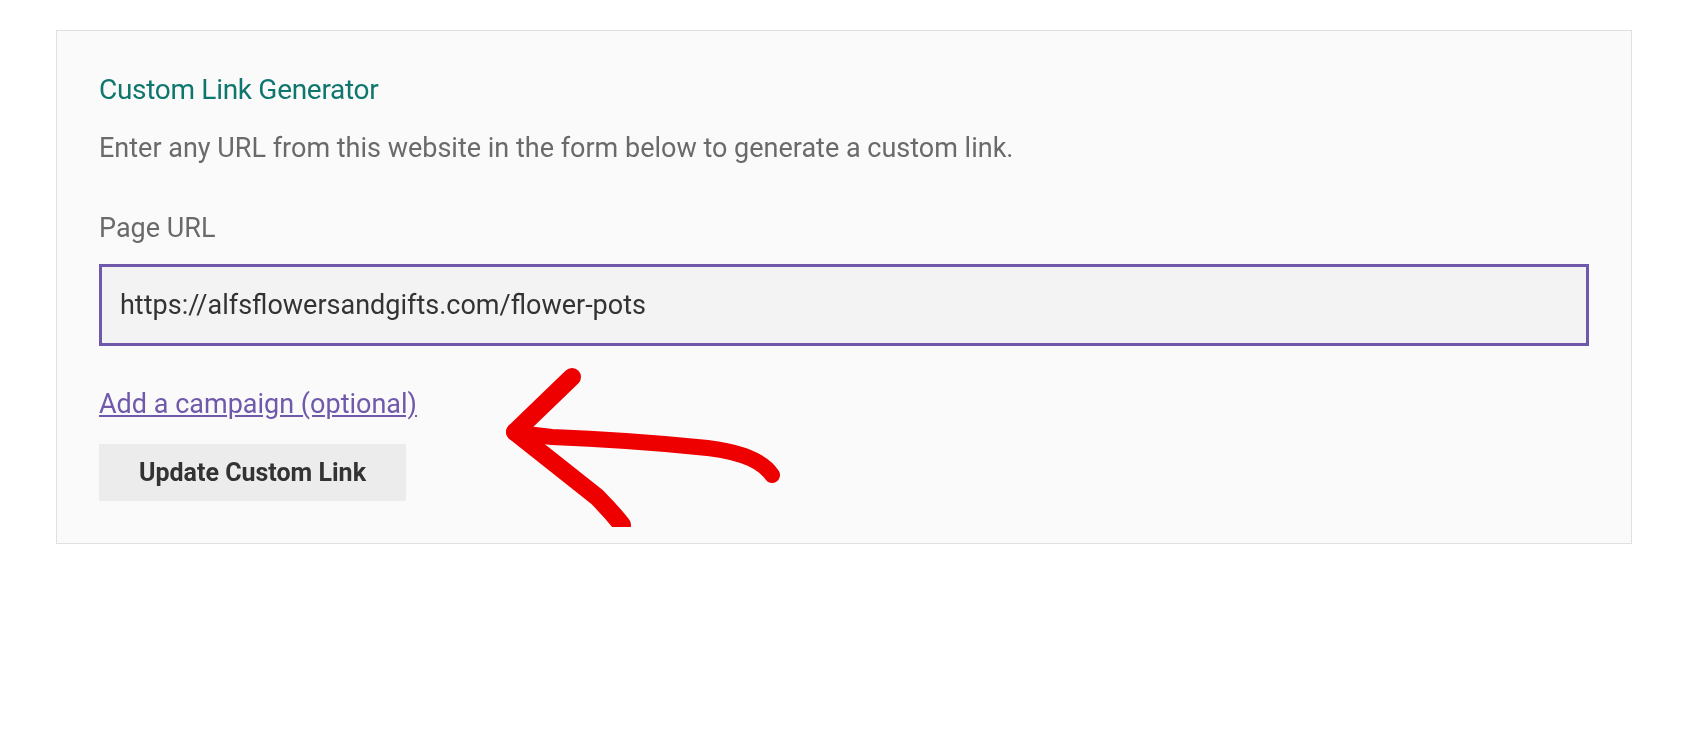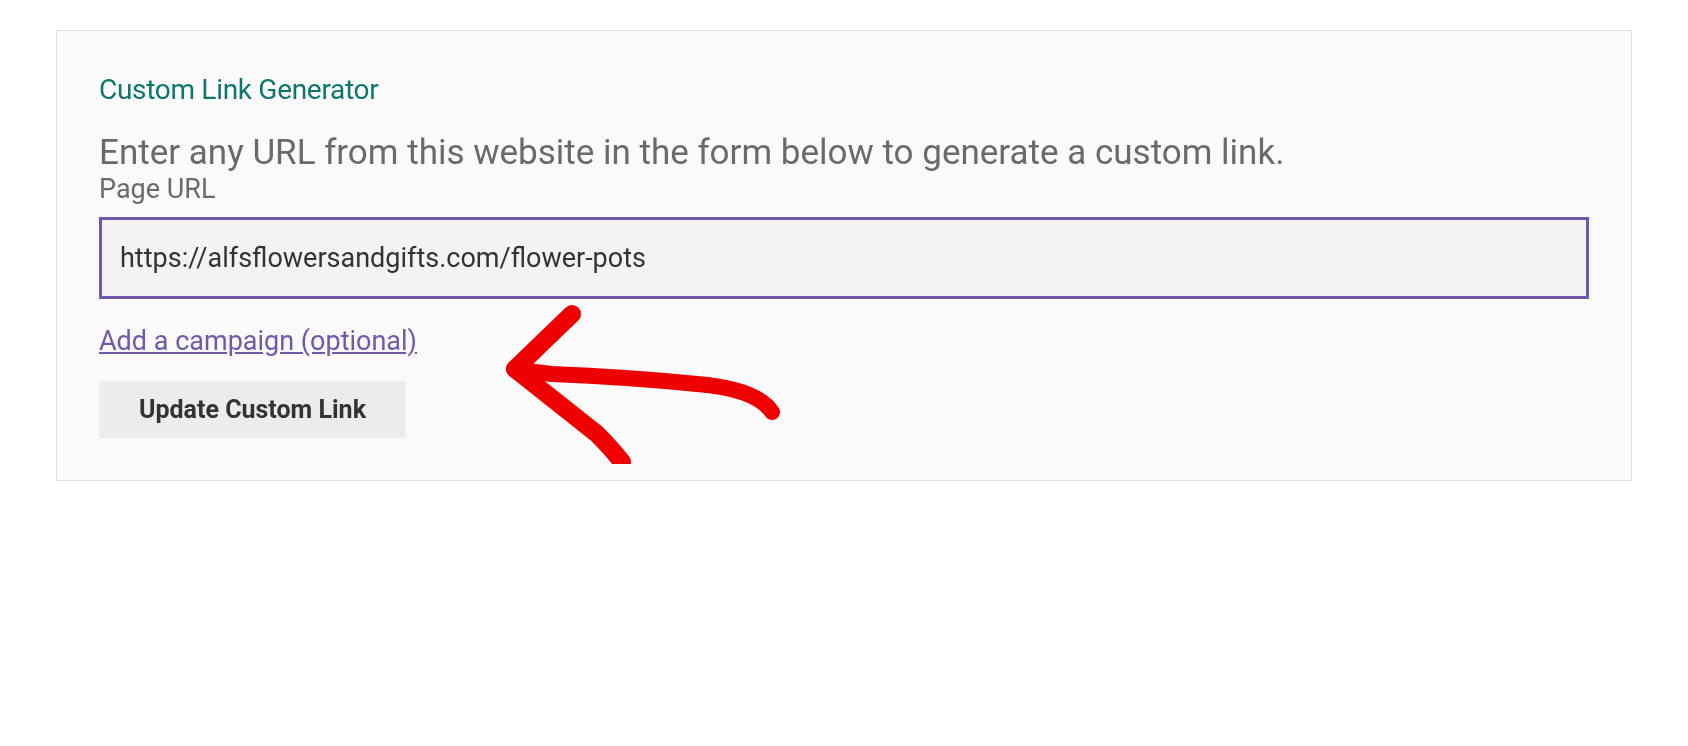--- a/index.html
+++ b/index.html
@@ -20,41 +20,42 @@
       position: relative;
     }
     .panel-title {
       font-size: 28px;
       font-weight: 400;
       color: #0f766e;
       margin-bottom: 26px;
       letter-spacing: -0.3px;
     }
     .instruction {
-      font-size: 35px;
+      font-size: 27px;
       color: #6a6a6a;
+      margin-bottom: 48px;
       font-weight: 400;
     }
     .field-label {
       font-size: 27px;
       color: #6a6a6a;
-      margin-bottom: 12px;
+      margin-bottom: 20px;
       display: block;
       font-weight: 400;
     }
     .url-input {
       width: 100%;
       font-size: 27px;
       padding: 22px 18px;
       background: #f3f3f3;
       border: 3px solid #7058ab;
       color: #333333;
       outline: none;
       font-family: inherit;
-      margin-bottom: 26px;
+      margin-bottom: 42px;
     }
     .campaign-link {
       display: inline-block;
       font-size: 27px;
       color: #7058ab;
       text-decoration: underline;
       margin-bottom: 24px;
       cursor: pointer;
     }
     .update-button {

